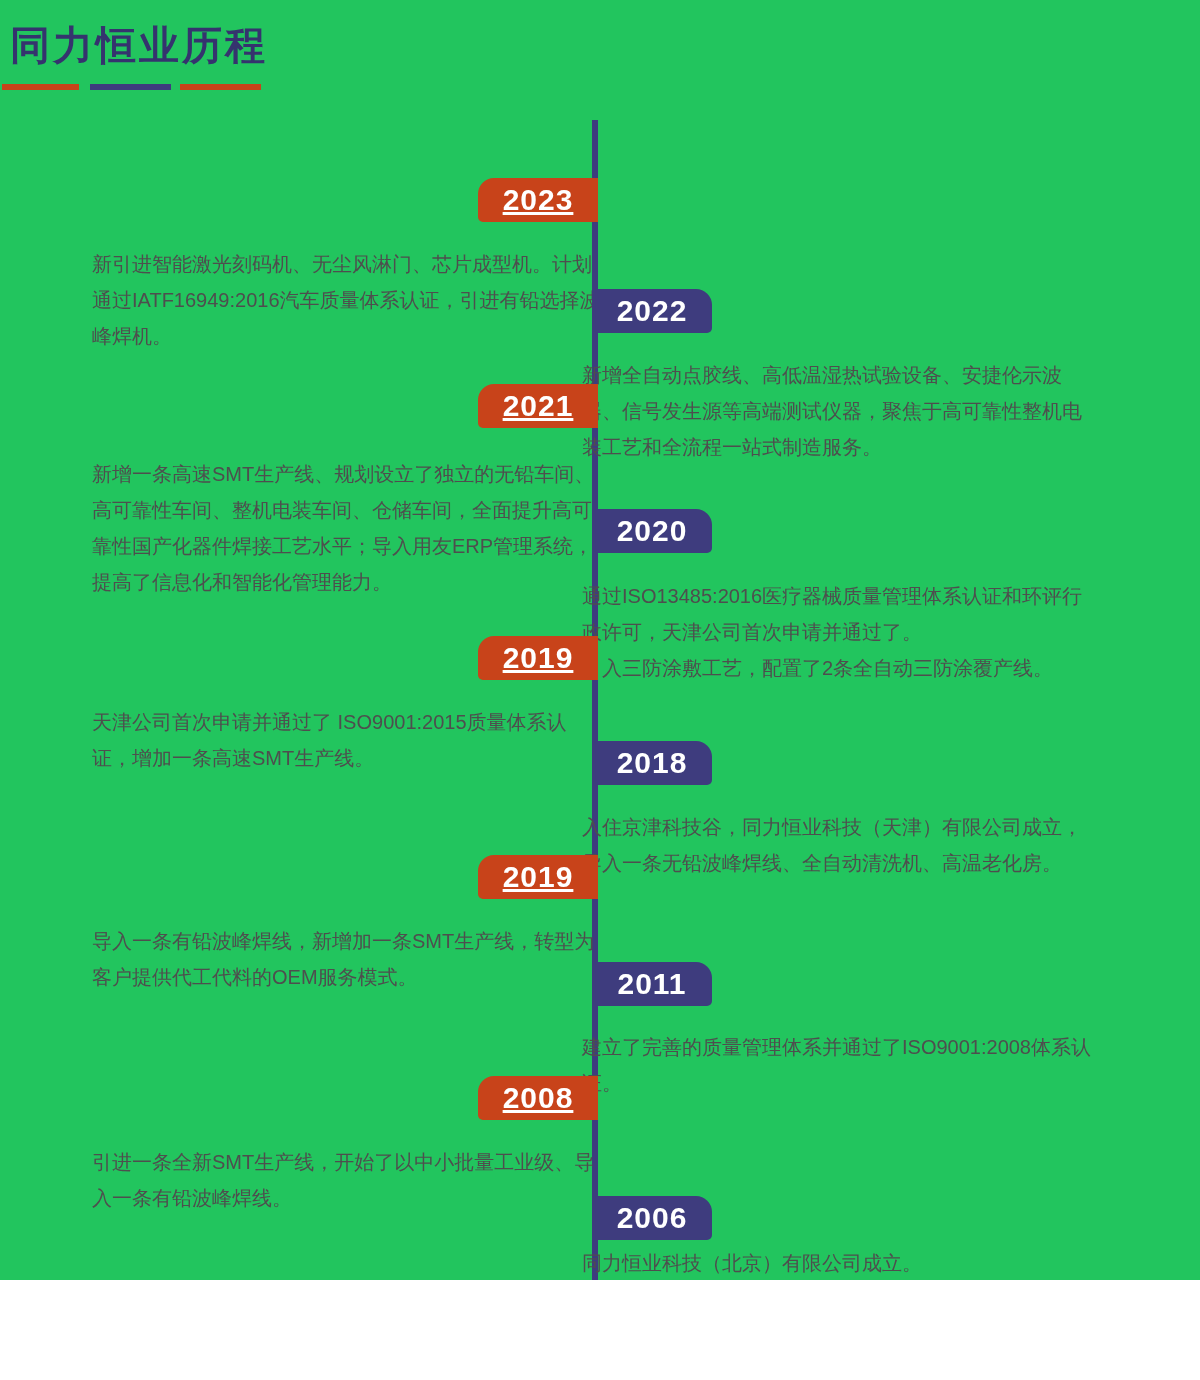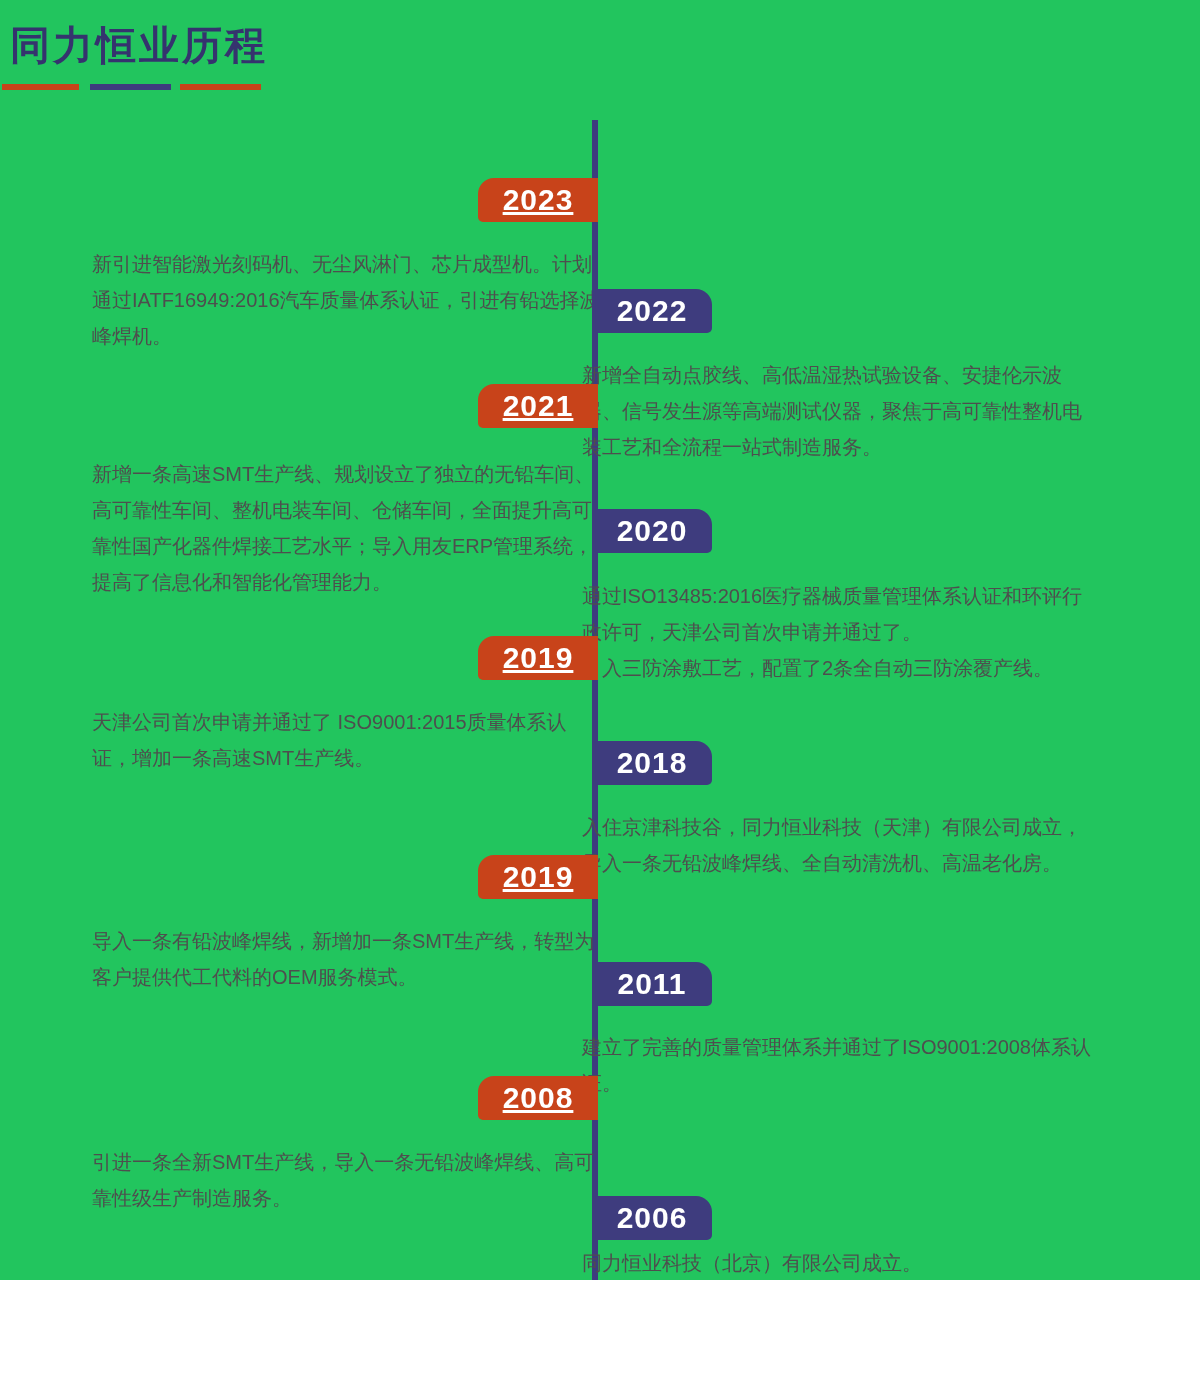--- a/index.html
+++ b/index.html
@@ -113,19 +113,19 @@
   <div class="badge right" style="top:741px">2018</div>
   <div class="event-text right" style="top:809px">入住京津科技谷，同力恒业科技（天津）有限公司成立，导入一条无铅波峰焊线、全自动清洗机、高温老化房。</div>
 
   <div class="badge left" style="top:855px">2019</div>
   <div class="event-text left" style="top:923px">导入一条有铅波峰焊线，新增加一条SMT生产线，转型为客户提供代工代料的OEM服务模式。</div>
 
   <div class="badge right" style="top:962px">2011</div>
   <div class="event-text right" style="top:1029px">建立了完善的质量管理体系并通过了ISO9001:2008体系认证。</div>
 
   <div class="badge left" style="top:1076px">2008</div>
-  <div class="event-text left" style="top:1144px">引进一条全新SMT生产线，导入一条无铅波峰焊线、高可靠性级生产制造服务。</div>
+  <div class="event-text left" style="top:1144px">引进一条全新SMT生产线，开始了以中小批量工业级、导入一条有铅波峰焊线。</div>
 
   <div class="badge right" style="top:1196px">2006</div>
   <div class="event-text right" style="top:1245px">同力恒业科技（北京）有限公司成立。
 开启了以研发样板、高可靠性产品为主的SMT的征程。</div>
 
 </div>
 
 </body></html>

